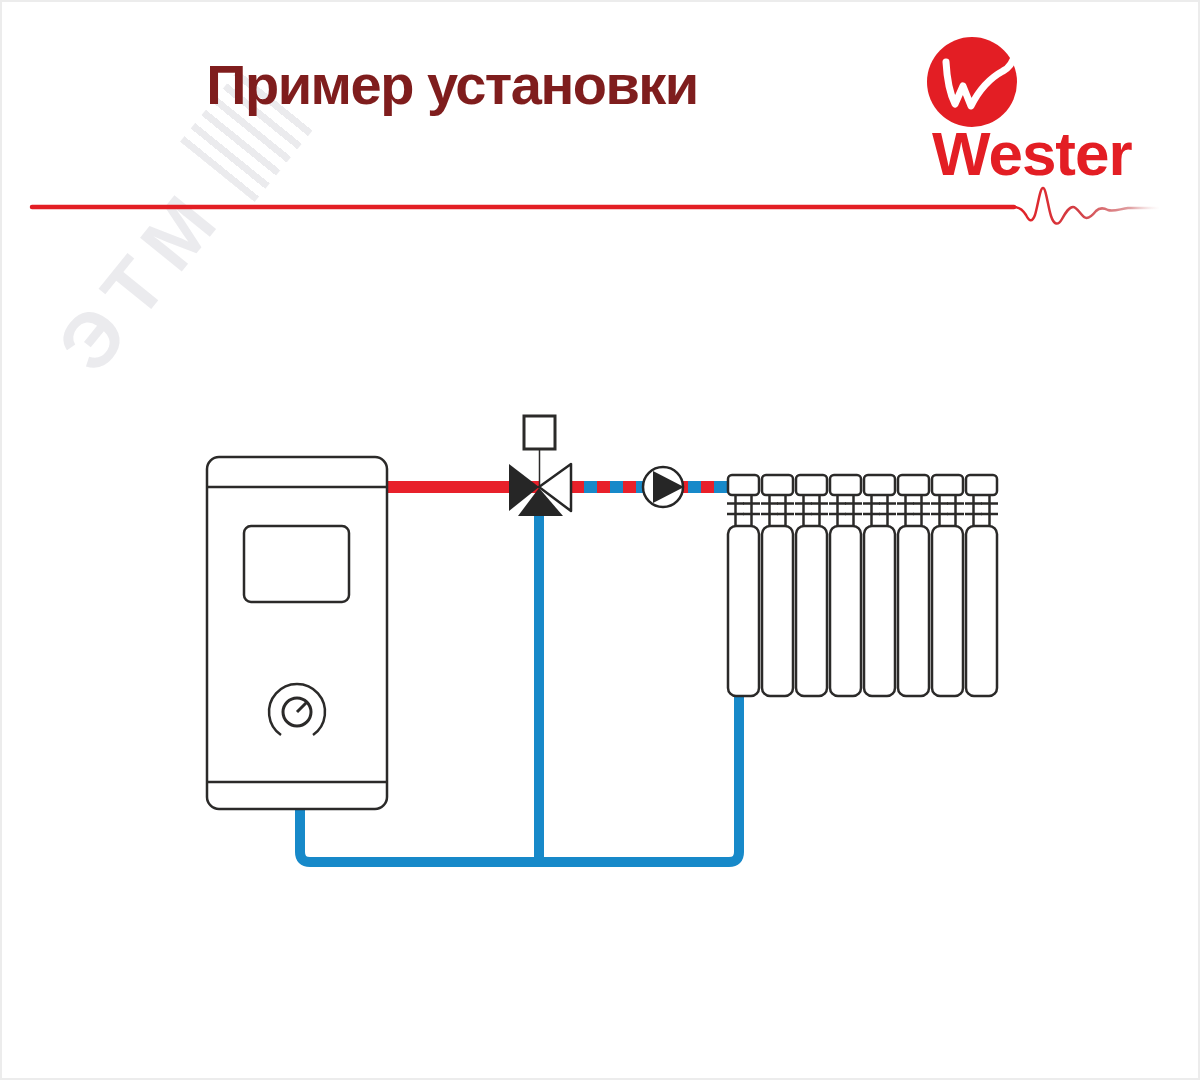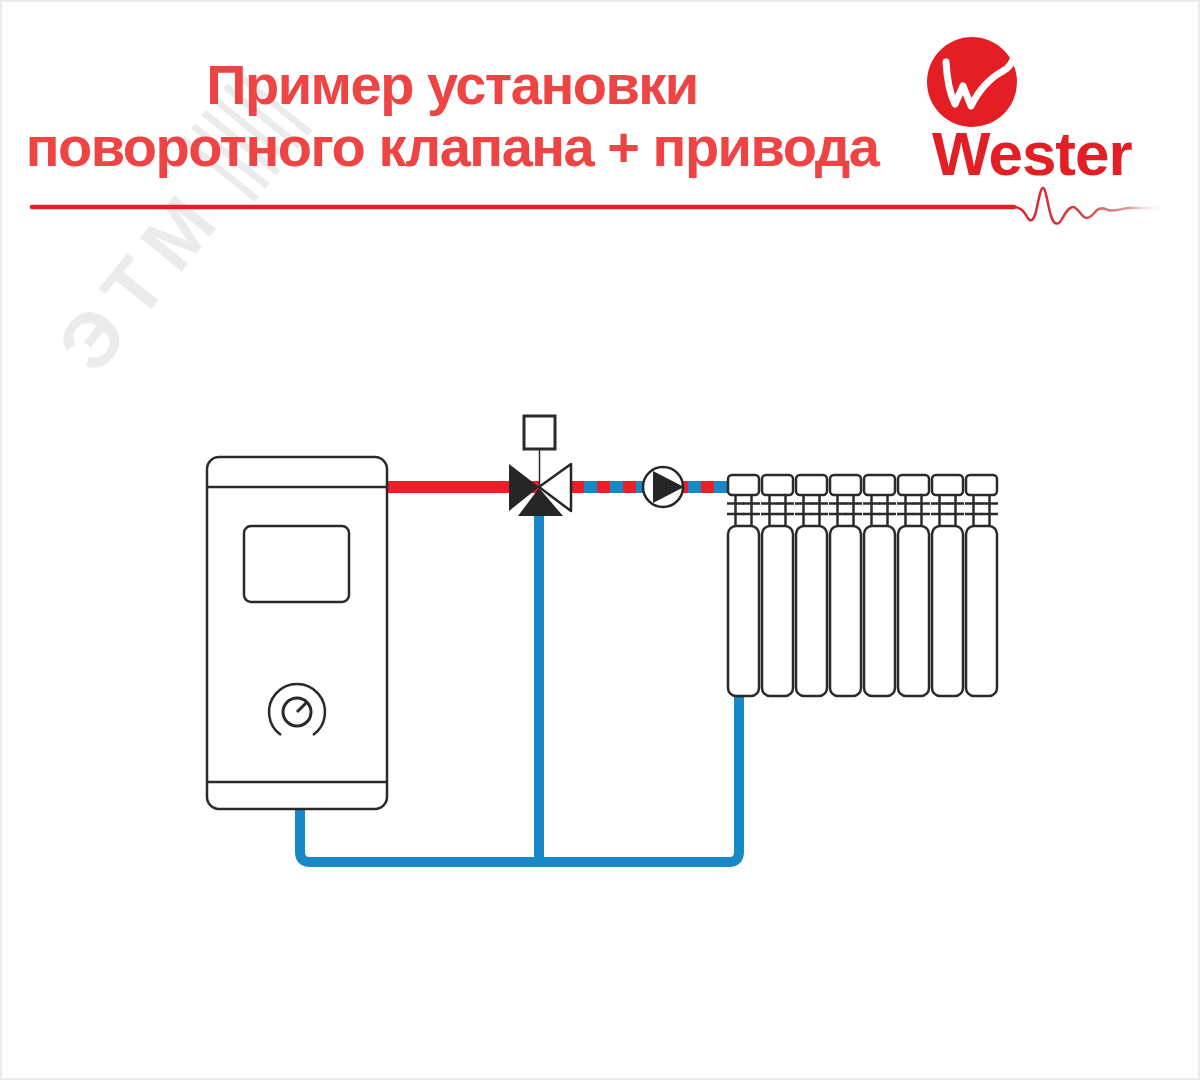--- a/index.html
+++ b/index.html
@@ -7,21 +7,21 @@
   #canvas{position:absolute;left:0;top:0;width:1200px;height:1080px;box-sizing:border-box;border:2px solid #ececec;background:#ffffff;}
 
   
   .watermark{position:absolute;left:38px;top:330px;transform:rotate(-51deg);transform-origin:left top;
              display:flex;align-items:center;gap:26px;pointer-events:none;}
   .watermark .wm-text{font-size:78px;font-weight:bold;letter-spacing:14px;color:rgba(155,155,168,0.20);}
   .watermark .wm-stripes{width:96px;height:96px;margin-top:-18px;
              background:repeating-linear-gradient(90deg,rgba(155,155,168,0.20) 0 7px,transparent 7px 17px);}
 
   
-  .title{position:absolute;left:0;top:52px;width:900px;text-align:center;color:#ef4444;
+  .title{position:absolute;left:0;top:52px;width:900px;text-align:center;color:#7f1d1d;
          font-weight:bold;font-size:56px;line-height:62px;letter-spacing:-1.5px;}
 
   
   .divider{position:absolute;left:0;top:180px;width:1200px;height:60px;}
 
   
   .logo-mark{position:absolute;left:905px;top:22px;width:280px;height:120px;}
   .logo-text{position:absolute;left:930px;top:116px;width:270px;font-size:62px;font-weight:bold;
              letter-spacing:-1px;color:#e31e24;}
 
@@ -33,21 +33,20 @@
 
 <div id="canvas">
 
   <div class="watermark">
     <span class="wm-text">ЭТМ</span>
     <span class="wm-stripes"></span>
   </div>
 
   <div class="title">
     <div>Пример установки</div>
-    <div>поворотного клапана + привода</div>
   </div>
 
   <svg class="logo-mark" viewBox="905 22 280 120">
     <circle cx="970" cy="80" r="45" fill="#e31e24"></circle>
     <path d="M 944 60 C 945 78 948 92 953 102 L 961 84 L 969 104
              C 977 88 988 76 1001 69 C 1007 66 1011 60 1013 52" fill="none" stroke="#ffffff" stroke-width="7" stroke-linecap="round" stroke-linejoin="round"></path>
   </svg>
   <div class="logo-text">Wester</div>
 
   <svg class="divider" viewBox="0 0 1200 60">

